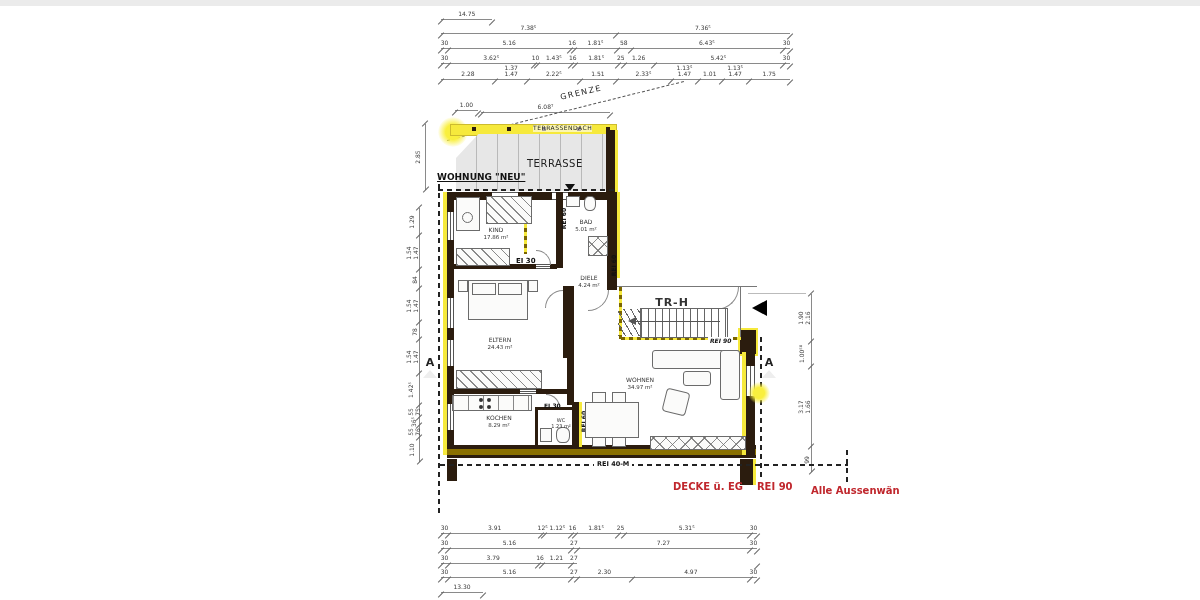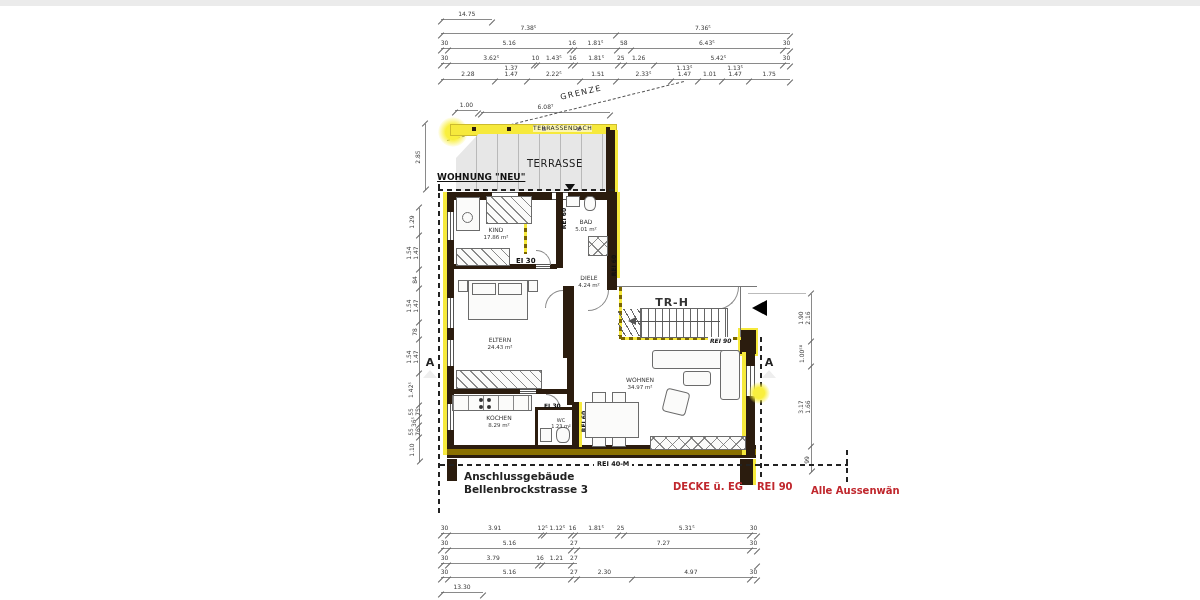--- a/index.html
+++ b/index.html
@@ -512,24 +512,20 @@
     <span class="rn">TR-H</span>
   </div>
 
   <div class="wall" style="left:447px;top:459px;width:10px;height:22px;"></div>
   <div class="wall" style="left:740px;top:459px;width:13px;height:26px;"></div>
   <div class="yellow" style="left:753px;top:459px;width:3px;height:26px;"></div>
   <div class="dashh" style="left:440px;top:464px;width:408px;"></div>
   <div class="dashv" style="left:846px;top:450px;height:34px;"></div>
   <div class="fire" style="left:594px;top:460px;background:#fff;padding:0 3px;font-size:6.5px;">REI 40-M</div>
 
-  <div class="bigtext" style="left:464px;top:470px;">
-    <span style="display:block;">Anschlussgebäude</span>
-    <span style="display:block;">Bellenbrockstrasse 3</span>
-  </div>
   <div class="red" style="left:637px;top:481px;">DECKE ü. EG    REI 90</div>
   <div class="red" style="left:775px;top:485px;">Alle Aussenwän</div>
 
   <div class="section-a" style="left:423px;top:356px;">
     <span>A</span>
     <span class="tri"></span>
   </div>
   <div class="section-a" style="left:762px;top:356px;">
     <span>A</span>
     <span class="tri"></span>

